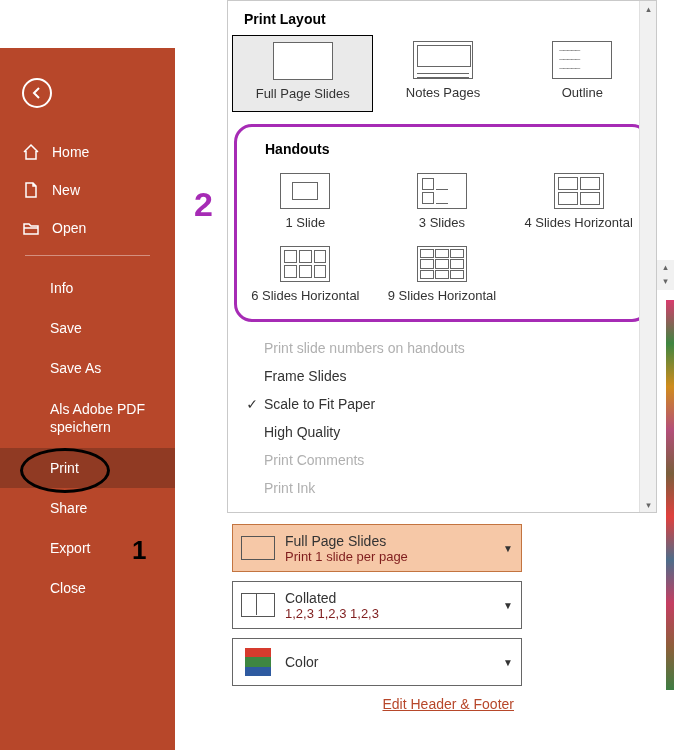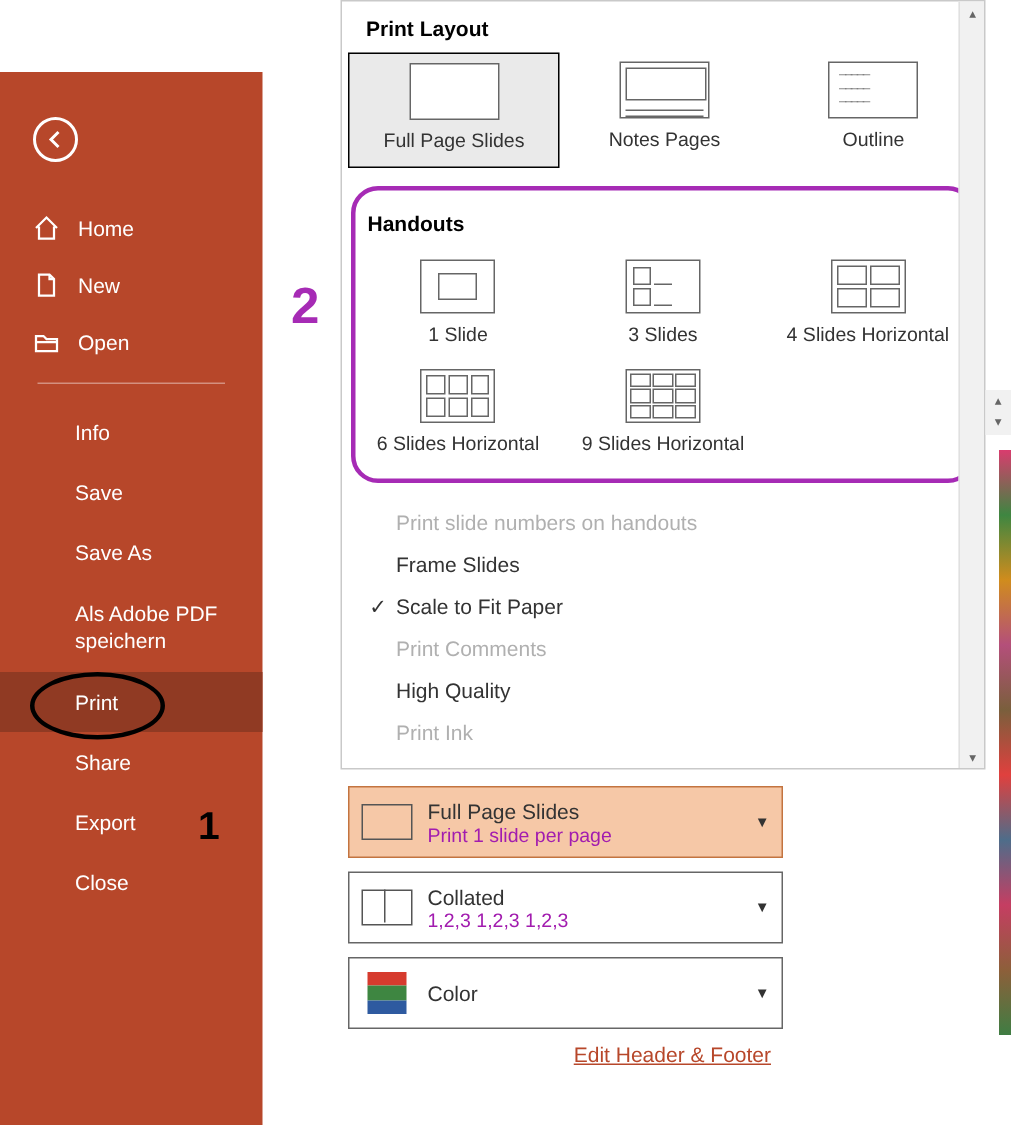--- a/index.html
+++ b/index.html
@@ -41,21 +41,21 @@
     .scrollbar { position: absolute; right: 0; top: 0; width: 17px; height: 100%; background: #f1f1f1; border-left: 1px solid #e0e0e0; }
     .scroll-arrow { width: 17px; height: 15px; display: flex; align-items: center; justify-content: center; font-size: 9px; color: #666; cursor: pointer; }
     .scroll-arrow.down { position: absolute; bottom: 0; }
     
     .main-area { position: absolute; left: 232px; top: 524px; width: 290px; }
     .combo { display: flex; align-items: center; border: 1px solid #666; margin-bottom: 9px; height: 48px; padding: 0 8px; cursor: pointer; position: relative; }
     .combo.active { background: #f6c8a7; border-color: #c37440; }
     .combo-icon { width: 34px; height: 24px; margin-right: 10px; border: 1px solid #555; }
     .combo-text { flex: 1; }
     .combo-title { font-size: 14px; color: #333; }
-    .combo-sub { font-size: 13px; color: #a21caf; }
+    .combo-sub { font-size: 13px; color: #7f1d1d; }
     .combo-arrow { font-size: 10px; color: #333; }
     .color-swatch { width: 26px; height: 28px; margin-right: 14px; margin-left: 4px; }
     .color-swatch div { height: 9.33px; }
     
     .footer-link { text-align: right; padding-right: 8px; cursor: pointer; }
     .footer-link span { color: #b7472a; font-size: 14px; text-decoration: underline; text-align: right; }
     .preview-scroll-v { position: absolute; right: 0; top: 260px; width: 17px; height: 30px; background: #f1f1f1; }
     .preview-scroll-v .scroll-arrow { height: 14px; }
     .preview-strip { position: absolute; right: 0; top: 300px; width: 8px; height: 390px; background: linear-gradient(#d93c6e, #3e8641, #d08c1d, #b44f7a, #7a5f3c, #e0403e, #4e6d8a, #c53e62, #8d5f3a, #3f7d43); }
 
@@ -131,21 +131,21 @@
       <div class="layout-icon ic-notes"></div>
       <div class="layout-label">Notes Pages</div>
     </div>
     <div class="layout-option">
       <div class="layout-icon ic-outline"></div>
       <div class="layout-label">Outline</div>
     </div>
   </div>
 
   <div class="handouts-box">
-    <div class="section-header" style="padding-left:8px;">Handouts</div>
+    <div class="section-header" style="padding-left:28px;">Handouts</div>
     <div class="handouts-grid">
       <div class="handout-option">
         <div class="handout-icon" style="display:flex;align-items:center;justify-content:center;">
             <div style="width:26px;height:18px;border:1px solid #666;"></div>
           </div>
         <div class="handout-label">1 Slide</div>
       </div>
       <div class="handout-option">
         <div class="handout-icon" style="grid-template-columns:1fr 1fr 1fr;grid-template-rows:1fr 1fr;gap:2px;padding:4px;">
             <div class="gcell"></div>
@@ -200,27 +200,27 @@
         <span>Print slide numbers on handouts</span>
     </div>
     <div class="option-row">
       <span class="check-col"></span>
         <span>Frame Slides</span>
     </div>
     <div class="option-row">
       <span class="check-col">✓</span>
         <span>Scale to Fit Paper</span>
     </div>
+    <div class="option-row">
+      <span class="check-col"></span>
+        <span>High Quality</span>
+    </div>
     <div class="option-row disabled">
       <span class="check-col"></span>
         <span>Print Comments</span>
-    </div>
-    <div class="option-row">
-      <span class="check-col"></span>
-        <span>High Quality</span>
     </div>
     <div class="option-row disabled">
       <span class="check-col"></span>
         <span>Print Ink</span>
     </div>
   </div>
 </div>
 
 <div class="main-area">
   <div class="combo active">

